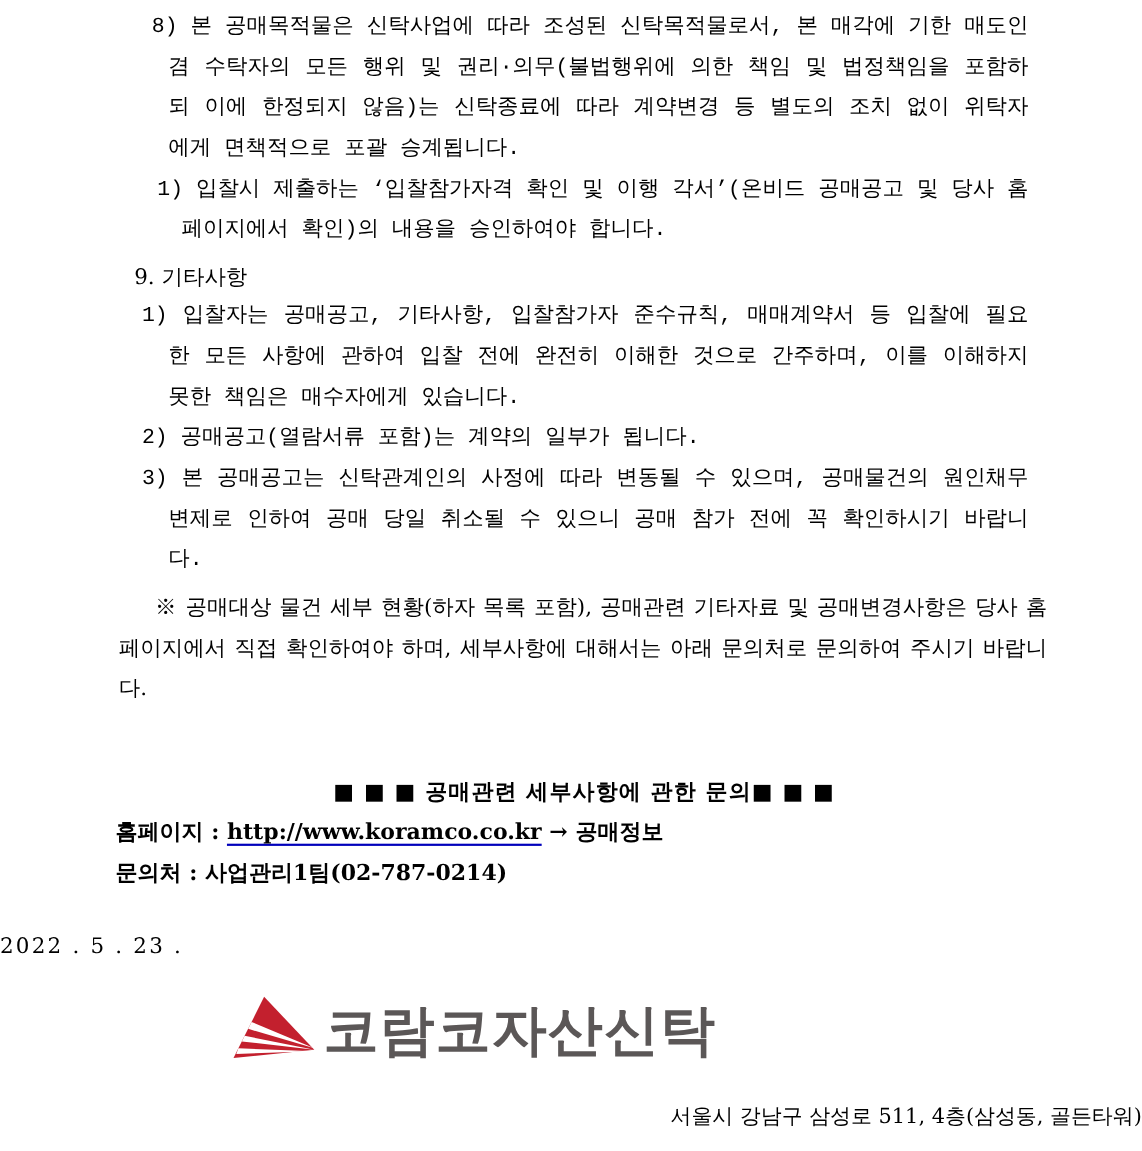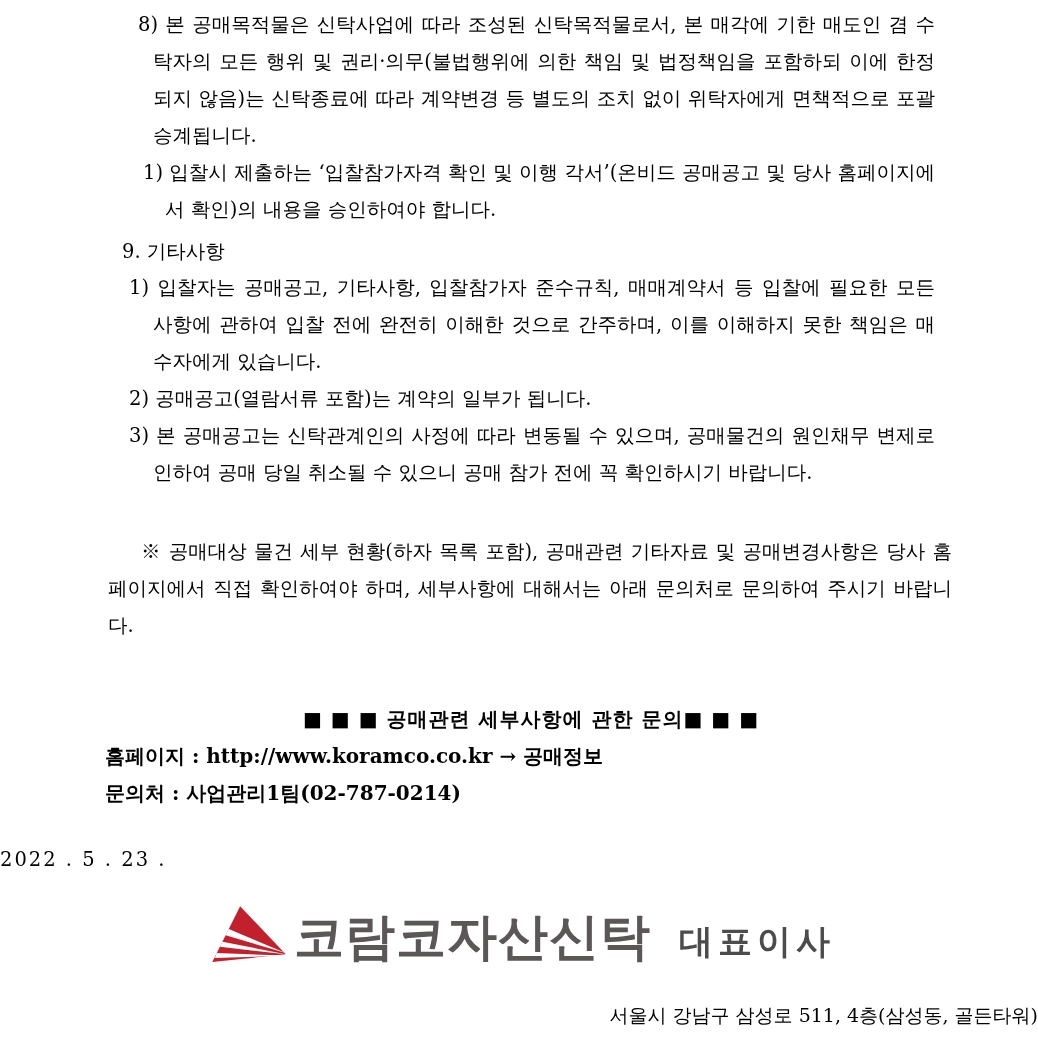--- a/index.html
+++ b/index.html
@@ -3,32 +3,32 @@
 <meta charset="utf-8">
 <style>
   html,body{margin:0;padding:0;background:#ffffff;}
   body{
     width:1038px;height:1046px;overflow:hidden;
     font-family:"DejaVu Serif","Liberation Serif",serif;
     color:#000;
   }
   .page{position:relative;width:1038px;height:1046px;font-size:19.5px;line-height:37px;}
   .abs{position:absolute;}
-  .li{text-align:justify;}
+  .li{text-align:justify;font-family:Liberation Mono, monospace;}
   #blk89{top:6px;left:153px;width:782px;}
   .li8{text-indent:-15px;}
   .li9{margin-left:12px;text-indent:-22px;}
   #heading9{top:233px;left:122px;}
   #blk123{top:269px;left:153px;width:782px;}
   .liN{text-indent:-24px;}
   #remark{top:533px;left:108px;width:844px;text-align:justify;text-indent:33px;}
   #inquiry-title{top:701px;left:0;width:1038px;text-align:center;font-weight:bold;font-size:20px;letter-spacing:1px;padding-left:12px;}
   #homepage-line{top:738px;left:105px;font-weight:bold;font-size:20px;}
   #contact-line{top:775px;left:105px;font-weight:bold;font-size:20px;}
-  .url{text-decoration-color:#0000bb;text-decoration-thickness:2px;text-underline-offset:4px;cursor:pointer;}
+  .url{text-decoration:underline;text-decoration-color:#0000bb;text-decoration-thickness:2px;text-underline-offset:4px;cursor:pointer;}
   #date-line{top:841px;left:0;width:1038px;letter-spacing:2px;}
   #logo-triangle{top:903px;left:211px;}
   #logo-text{
     top:906px;left:294px;
     font-family:"Liberation Sans","DejaVu Sans",sans-serif;
     font-weight:800;font-size:50px;line-height:62px;letter-spacing:1px;
     color:#5b5757;
   }
   #ceo-title{
     top:918px;left:679px;
@@ -68,17 +68,16 @@
 
   <svg class="abs" id="logo-triangle" width="76" height="64" viewBox="0 0 120 95" aria-hidden="true">
     <polygon points="46,2 2,90 118,78" fill="#c3202e"></polygon>
     <polygon points="28,38 118,76 23,48" fill="#ffffff"></polygon>
     <polygon points="18,58 118,78 14,66" fill="#ffffff"></polygon>
     <polygon points="9,76 117,80 6,84" fill="#ffffff"></polygon>
   </svg>
 
   <div class="abs" id="logo-text">코람코자산신탁</div>
 
-  <div class="abs" id="ceo-title">대표이사</div>
 
   <div class="abs" id="address-line">서울시 강남구 삼성로 511, 4층(삼성동, 골든타워)</div>
 
 </div>
 
 </body></html>

